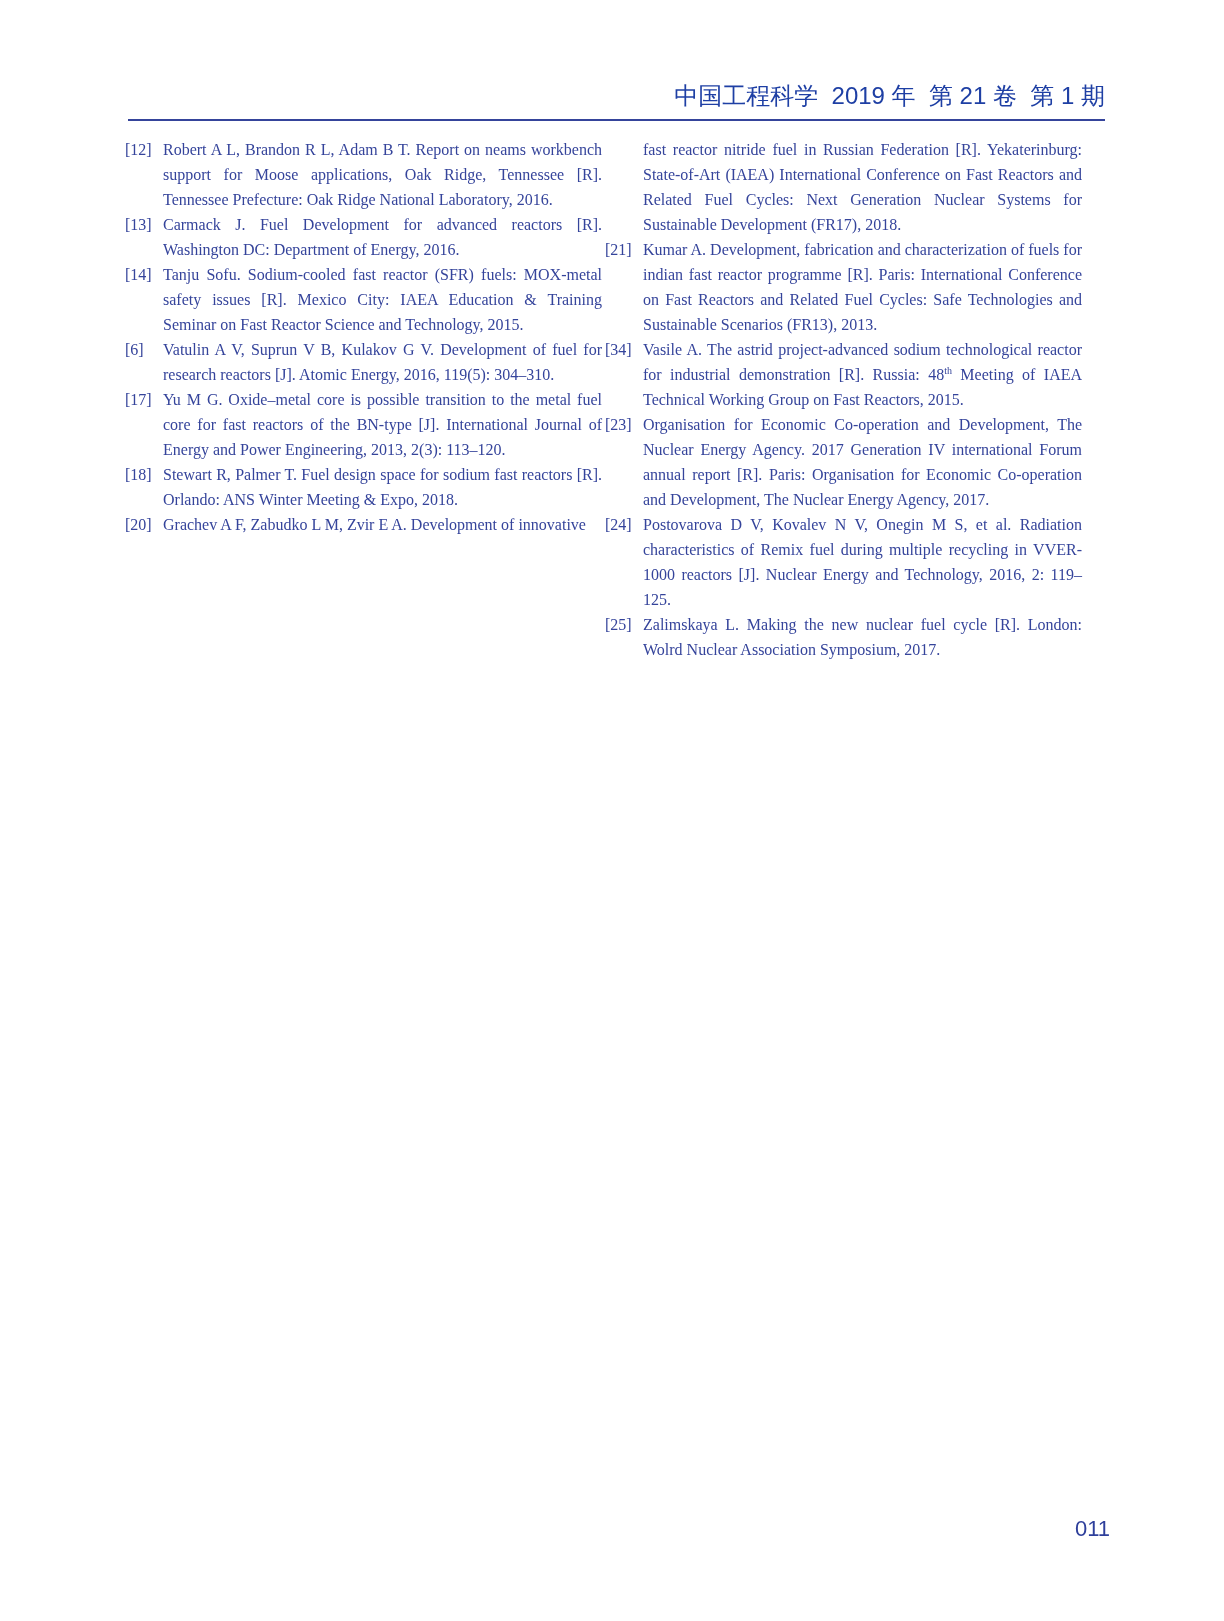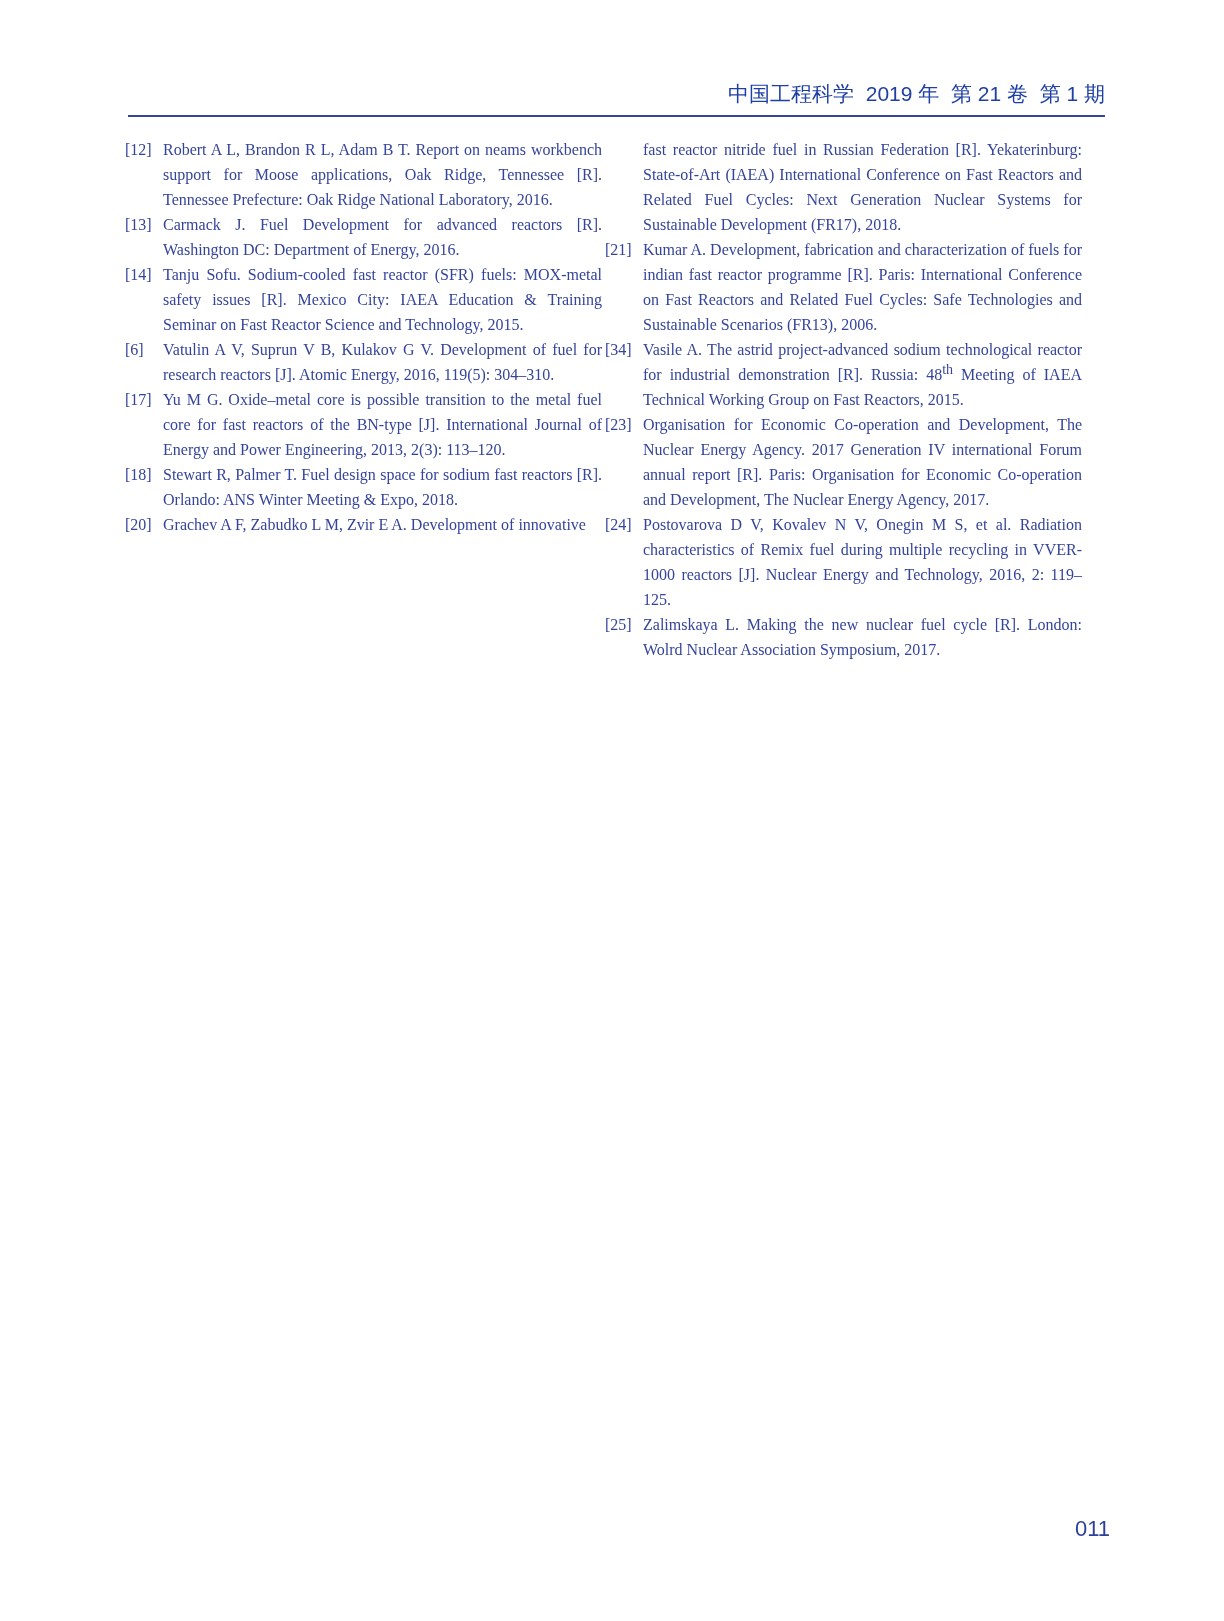--- a/index.html
+++ b/index.html
@@ -15,21 +15,21 @@
     background:#ffffff;
     font-family:"Liberation Serif", serif;
     color:var(--text-color);
     overflow:hidden;
   }
   .journal-header{
     position:absolute;
     left:128px;top:80px;width:977px;
     text-align:right;
     font-family:"Liberation Sans", sans-serif;
-    font-size:21px;
+    font-size:24px;
     color:var(--header-color);
     padding-bottom:7px;
     border-bottom:2px solid var(--rule-color);
   }
   .journal-header span{white-space:pre;}
   .refs{
     position:absolute;
     left:125px;top:137px;width:974px;
     display:flex;
     column-gap:3px;
@@ -38,21 +38,21 @@
   .ref{display:flex;}
   .ref-label{
     flex:0 0 38px;
     font-size:16px;line-height:25px;
   }
   .ref-text{
     flex:1;
     text-align:justify;
     font-size:16px;line-height:25px;
   }
-  .ref-text sup{font-size:14px;line-height:0;}
+  .ref-text sup{font-size:10px;line-height:0;}
   .page-number{
     position:absolute;
     left:1075px;top:1516px;
     font-family:Liberation Sans, sans-serif;
     font-size:22px;
     color:var(--pagenum-color);
   }
 </style>
 </head>
 <body>
@@ -94,21 +94,21 @@
           <div class="ref-text">Grachev A F, Zabudko L M, Zvir E A. Development of innovative</div>
         </div>
       </div>
     <div class="col">
         <div class="ref">
           <span class="ref-label"></span>
           <div class="ref-text">fast reactor nitride fuel in Russian Federation [R]. Yekaterinburg: State-of-Art (IAEA) International Conference on Fast Reactors and Related Fuel Cycles: Next Generation Nuclear Systems for Sustainable Development (FR17), 2018.</div>
         </div>
         <div class="ref">
           <span class="ref-label">[21]</span>
-          <div class="ref-text">Kumar A. Development, fabrication and characterization of fuels for indian fast reactor programme [R]. Paris: International Conference on Fast Reactors and Related Fuel Cycles: Safe Technologies and Sustainable Scenarios (FR13), 2006.</div>
+          <div class="ref-text">Kumar A. Development, fabrication and characterization of fuels for indian fast reactor programme [R]. Paris: International Conference on Fast Reactors and Related Fuel Cycles: Safe Technologies and Sustainable Scenarios (FR13), 2013.</div>
         </div>
         <div class="ref">
           <span class="ref-label">[34]</span>
           <div class="ref-text">Vasile A. The astrid project-advanced sodium technological reactor for industrial demonstration [R]. Russia: 48<sup>th</sup> Meeting of IAEA Technical Working Group on Fast Reactors, 2015.</div>
         </div>
         <div class="ref">
           <span class="ref-label">[23]</span>
           <div class="ref-text">Organisation for Economic Co-operation and Development, The Nuclear Energy Agency. 2017 Generation IV international Forum annual report [R]. Paris: Organisation for Economic Co-operation and Development, The Nuclear Energy Agency, 2017.</div>
         </div>
         <div class="ref">

